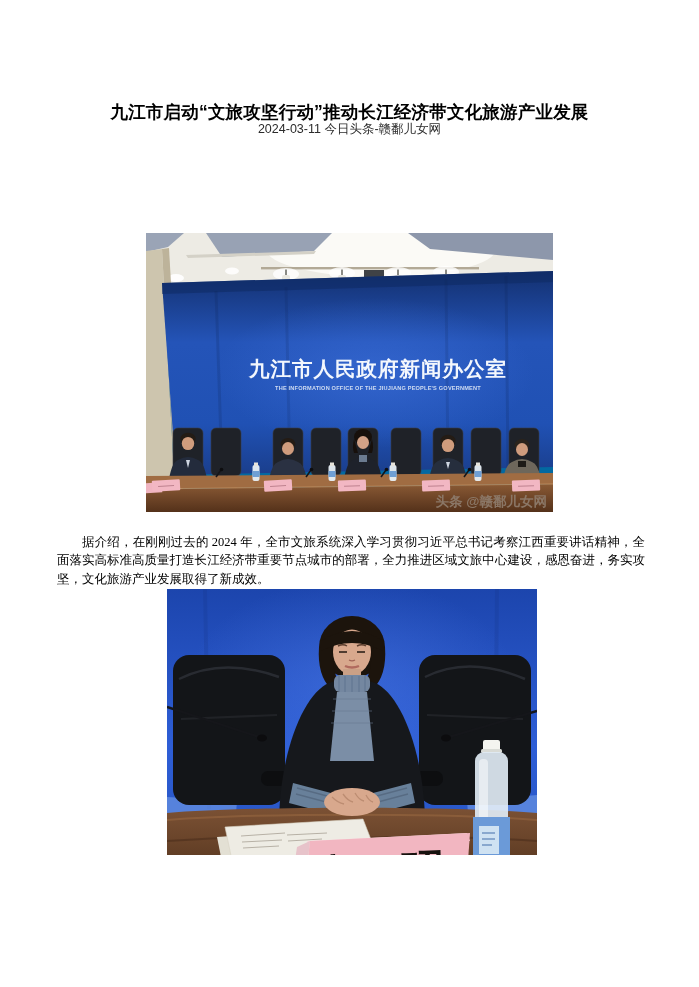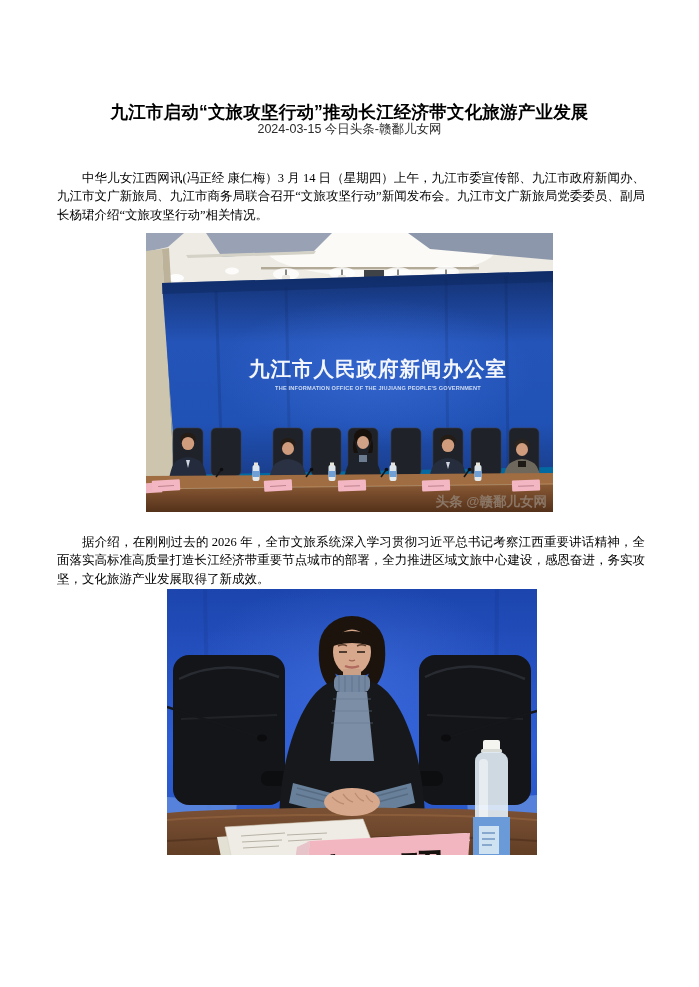--- a/index.html
+++ b/index.html
@@ -33,23 +33,22 @@
   .cn-caption { font-family:"Liberation Sans", sans-serif; font-weight:bold; }
   .wm { font-family:"Liberation Sans", sans-serif; font-weight:bold; }
   .cardtext { font-family:"Liberation Serif", serif; font-weight:bold; }
 </style>
 </head>
 <body>
 
 <div class="page">
 
   <h1 class="title">九江市启动“文旅攻坚行动”推动长江经济带文化旅游产业发展</h1>
-  <div class="dateline">2024-03-15 今日头条-赣鄱儿女网</div>
-
-  <p class="para" id="p1">中华儿女江西网讯(冯正经 康仁梅）3 月 14 日（星期四）上午，九江市委宣传部、九江市政府新闻办、九江市文广新旅局、九江市商务局联合召开“文旅攻坚行动”新闻发布会。九江市文广新旅局党委委员、副局长杨珺介绍“文旅攻坚行动”相关情况。</p>
+  <div class="dateline">2024-03-11 今日头条-赣鄱儿女网</div>
+
 
   <div class="photo" id="photo1">
     <svg viewBox="0 0 407 279" width="407" height="279" preserveAspectRatio="none">
       <defs>
         <linearGradient id="p1bg" x1="0" y1="0" x2="0" y2="1">
           <stop offset="0" stop-color="#13306f"></stop>
           <stop offset="0.35" stop-color="#2454b8"></stop>
           <stop offset="0.75" stop-color="#2051b4"></stop>
           <stop offset="1" stop-color="#1a3e8c"></stop>
         </linearGradient>
@@ -222,21 +221,21 @@
             <rect x="328.5" y="232" width="7" height="16" rx="2" fill="#e8f0f6" opacity="0.95"></rect>
             <rect x="328.5" y="238" width="7" height="6" fill="#6f9fd4"></rect>
             <rect x="330" y="229.5" width="4" height="3.5" fill="#e6e3da"></rect>
           </g>
       </g>
 
       <text class="wm" x="401" y="273" text-anchor="end" font-size="13.5" fill="#8d7a6a" opacity="0.95">头条 @赣鄱儿女网</text>
     </svg>
   </div>
 
-  <p class="para" id="p2">据介绍，在刚刚过去的 2026 年，全市文旅系统深入学习贯彻习近平总书记考察江西重要讲话精神，全面落实高标准高质量打造长江经济带重要节点城市的部署，全力推进区域文旅中心建设，感恩奋进，务实攻坚，文化旅游产业发展取得了新成效。</p>
+  <p class="para" id="p2">据介绍，在刚刚过去的 2024 年，全市文旅系统深入学习贯彻习近平总书记考察江西重要讲话精神，全面落实高标准高质量打造长江经济带重要节点城市的部署，全力推进区域文旅中心建设，感恩奋进，务实攻坚，文化旅游产业发展取得了新成效。</p>
 
   <div class="photo" id="photo2">
     <svg viewBox="0 0 370 314" width="370" height="314" preserveAspectRatio="none">
       <defs>
         <linearGradient id="p2bg" x1="0" y1="0" x2="0" y2="1">
           <stop offset="0" stop-color="#1c45ad"></stop>
           <stop offset="0.5" stop-color="#2e5ed6"></stop>
           <stop offset="1" stop-color="#2450b8"></stop>
         </linearGradient>
         <linearGradient id="p2desk" x1="0" y1="0" x2="0" y2="1">

